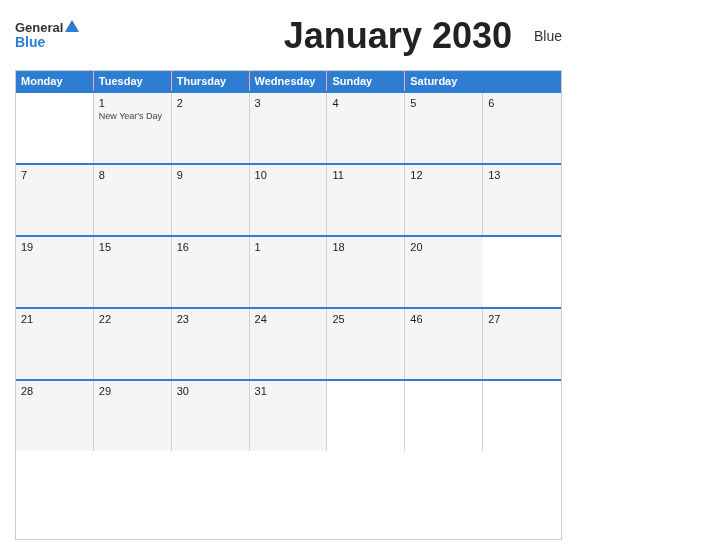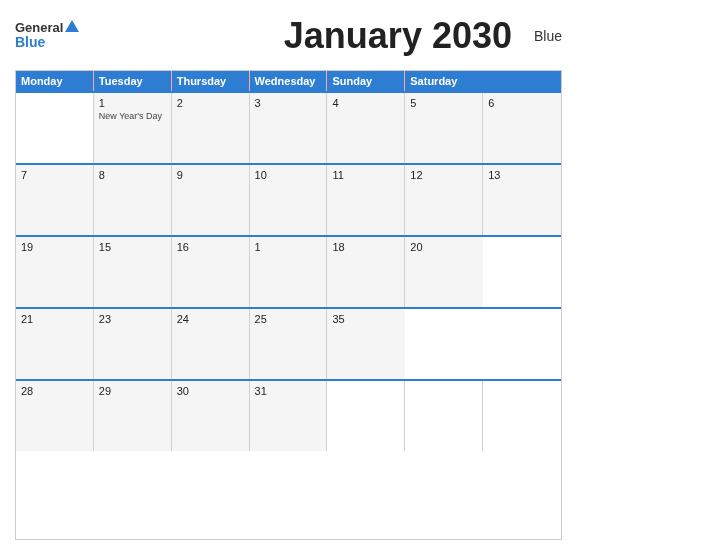--- a/index.html
+++ b/index.html
@@ -218,30 +218,36 @@
           </div>
           <div class="day-cell">
             <span class="day-number">20</span>
           </div>
         </div>
         <div class="week-row">
           <div class="day-cell">
             <span class="day-number">21</span>
           </div>
           <div class="day-cell">
+            <span class="day-number">22</span>
+          </div>
+          <div class="day-cell">
             <span class="day-number">23</span>
           </div>
           <div class="day-cell">
             <span class="day-number">24</span>
           </div>
           <div class="day-cell">
             <span class="day-number">25</span>
           </div>
           <div class="day-cell">
-            <span class="day-number">35</span>
+            <span class="day-number">46</span>
+          </div>
+          <div class="day-cell">
+            <span class="day-number">27</span>
           </div>
         </div>
         <div class="week-row">
           <div class="day-cell">
             <span class="day-number">28</span>
           </div>
           <div class="day-cell">
             <span class="day-number">29</span>
           </div>
           <div class="day-cell">

